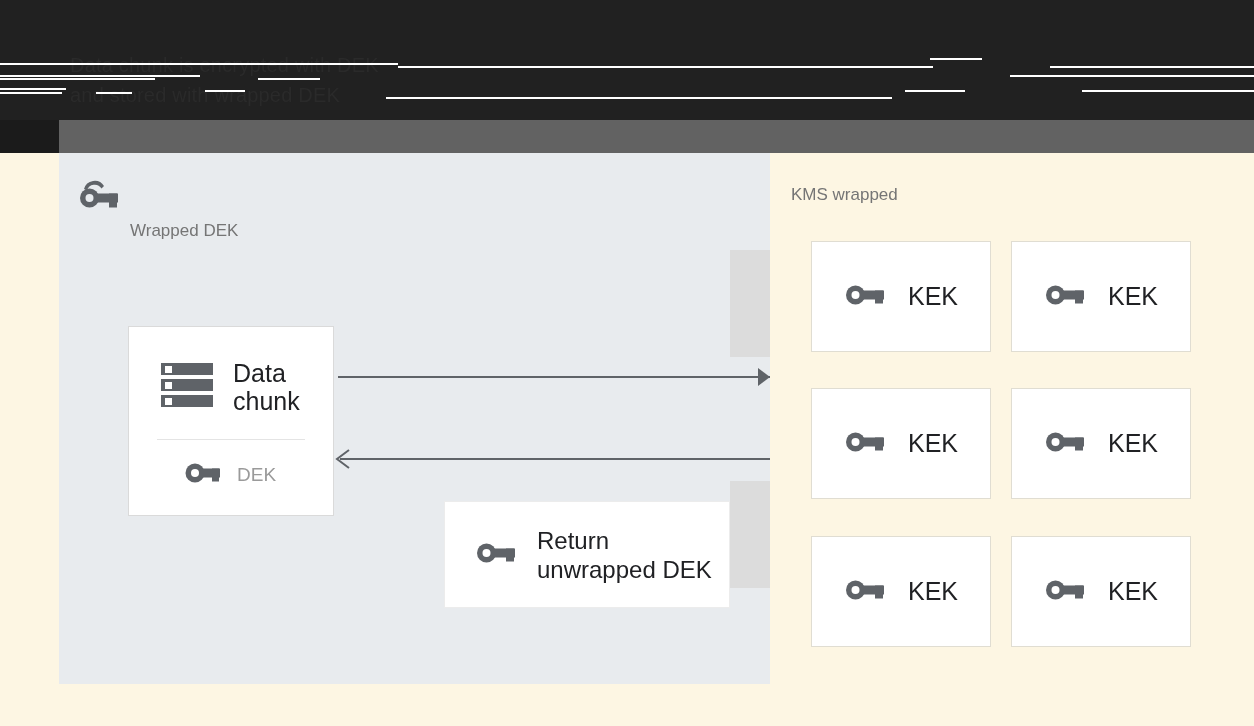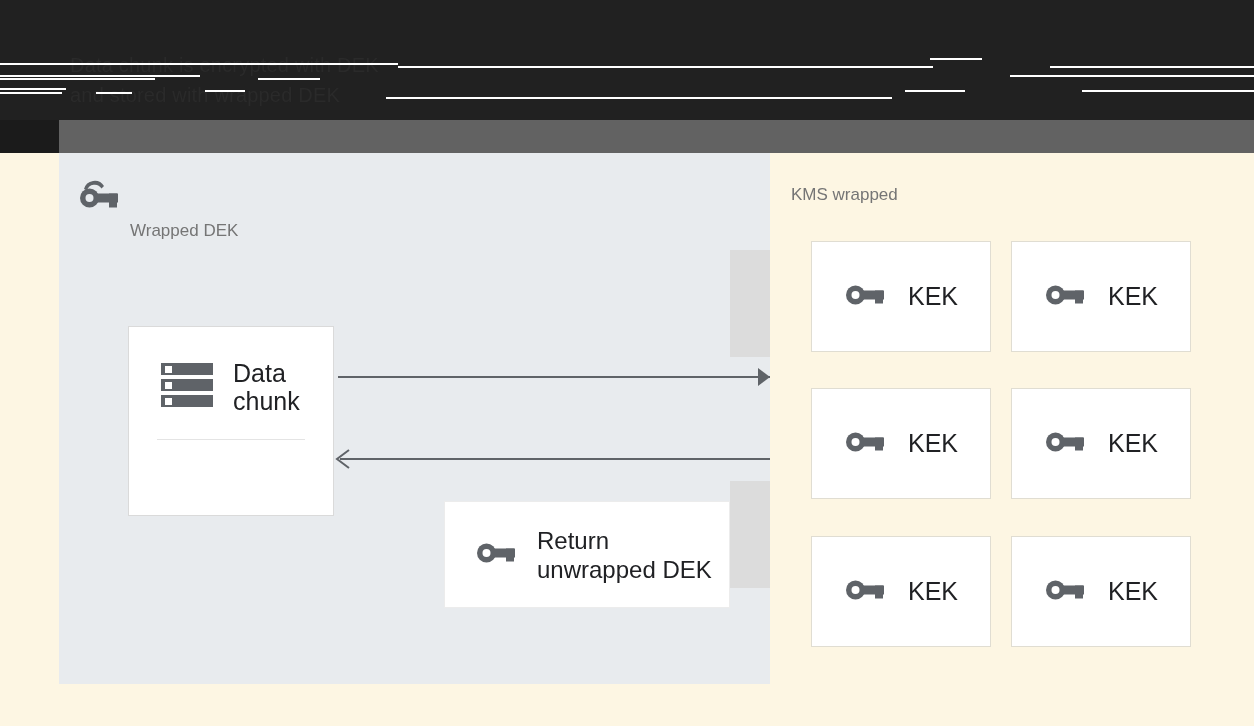--- a/index.html
+++ b/index.html
@@ -165,20 +165,31 @@
           <rect x="2" y="18" width="52" height="12" fill="#5f6368"></rect>
           <rect x="6" y="21" width="7" height="7" fill="#ffffff"></rect>
           <rect x="2" y="34" width="52" height="12" fill="#5f6368"></rect>
           <rect x="6" y="37" width="7" height="7" fill="#ffffff"></rect>
         </svg>
       </span>
       <span class="data-text">Data
 chunk</span>
     </div>
     <div class="data-divider"></div>
+    <div class="data-bottom">
+      <span>
+        <svg width="36" height="22" viewBox="0 0 36 22">
+          <circle cx="10" cy="11" r="9.5" fill="#5f6368"></circle>
+          <circle cx="10" cy="11" r="4" fill="#ffffff"></circle>
+          <rect x="17" y="6.5" width="18" height="9" fill="#5f6368"></rect>
+          <rect x="27" y="6.5" width="7" height="13" fill="#5f6368"></rect>
+        </svg>
+      </span>
+      <span class="dek-text">DEK</span>
+    </div>
   </div>
 
   <div class="card-shadowstrip strip-req"></div>
 
   <div class="card-shadowstrip strip-ret"></div>
   <div class="card card-ret">
     <span class="card-icon">
       <svg width="42" height="30" viewBox="0 0 42 30">
         <circle cx="11.5" cy="15" r="9.5" fill="#5f6368"></circle>
         <circle cx="11.5" cy="15" r="4" fill="#ffffff"></circle>

